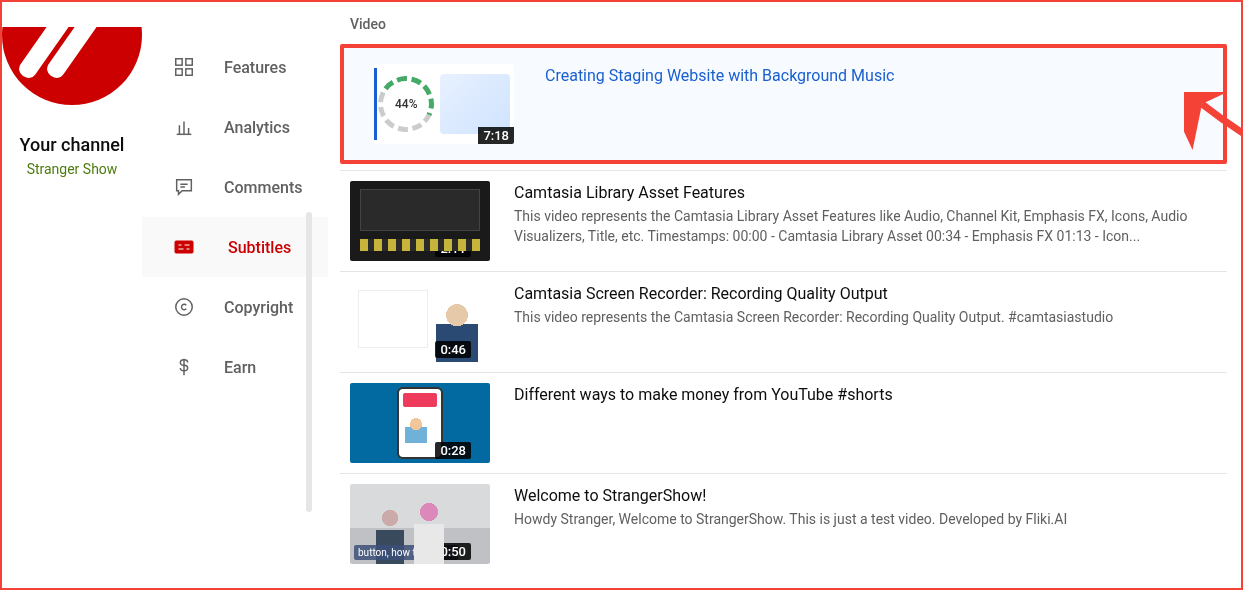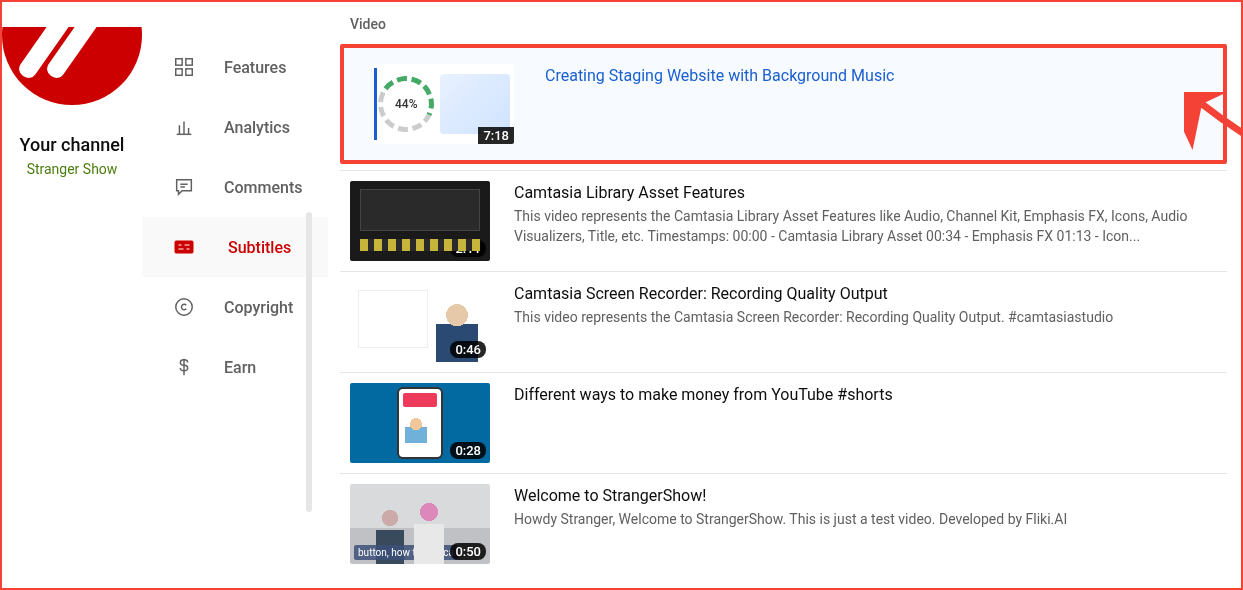--- a/index.html
+++ b/index.html
@@ -87,23 +87,23 @@
     background:#f7fbff;
     padding: 16px 16px 16px 30px;
     margin-bottom:6px;
   }
   .thumb {
     width:140px; height:80px; background:#0369a1; position:relative;
     flex-shrink:0; border-radius:2px; overflow:hidden;
   }
   .row.highlight .thumb { background:#fff; display:flex; align-items:center; gap:6px; padding:4px;}
   .dur {
-    position:absolute; right:4px; bottom:4px;
+    position:absolute; right:19px; bottom:4px;
     background:rgba(0,0,0,0.85); color:#fff;
-    font-size:13px; font-weight:500; padding:1px 5px; border-radius:8px;
+    font-size:13px; font-weight:500; padding:1px 5px; border-radius:2px;
   }
   .row.highlight .dur { right:0; bottom:0; border-radius:0;}
   .meta { flex:1; min-width:0; padding-top:2px;}
   .title { font-size:16px; color:#0d0d0d; font-weight:400; margin-bottom:4px;}
   .row.highlight .title { color:#1a5fd0;margin-left:7px; }
   .desc {
     font-size:14px; color:#606060; line-height:1.45;
     display:-webkit-box; -webkit-line-clamp:2; -webkit-box-orient:vertical;
     overflow:hidden;
   }

